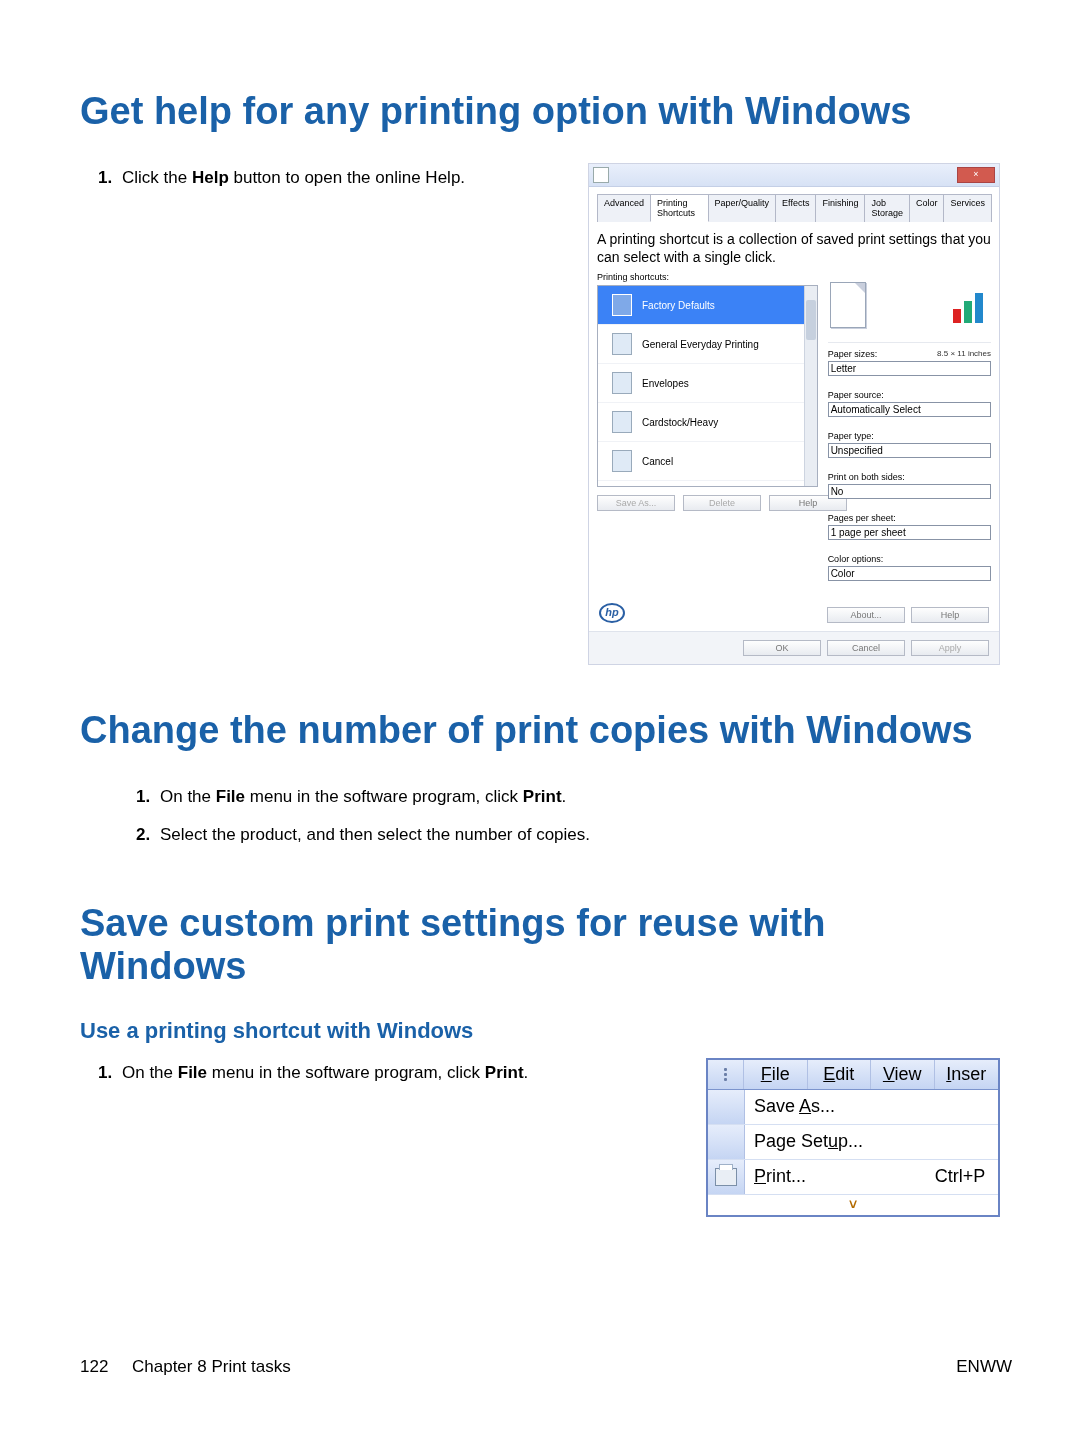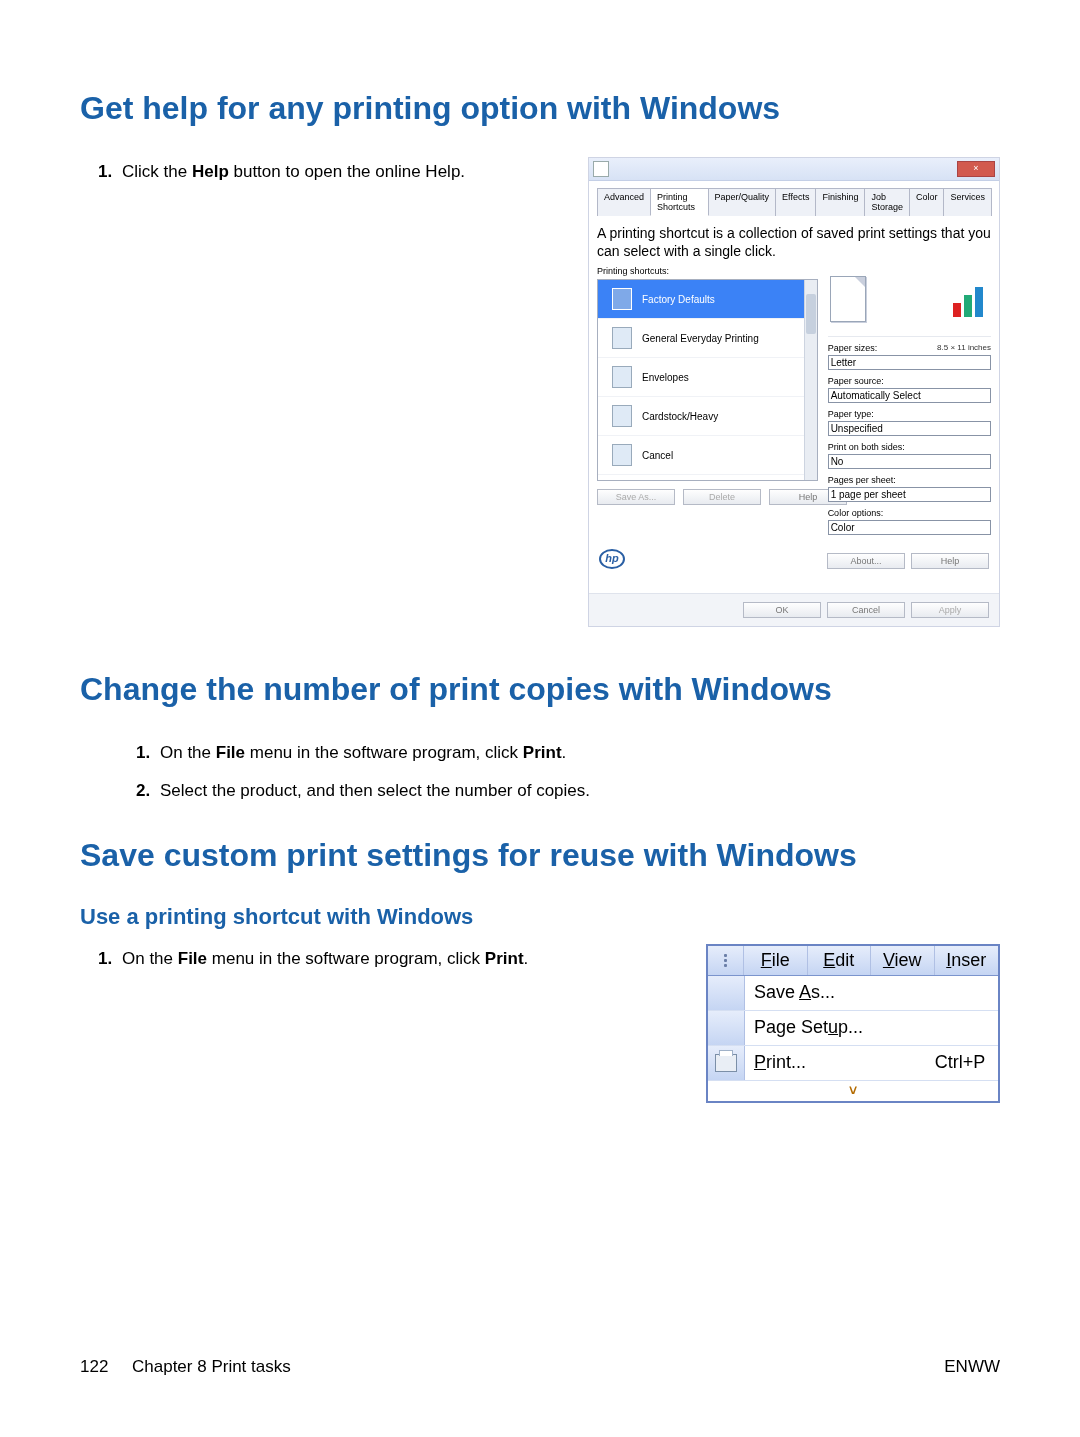--- a/index.html
+++ b/index.html
@@ -13,21 +13,21 @@
   }
   .page {
     position: relative;
     width: 1080px;
     height: 1437px;
     padding: 90px 80px 0 80px;
     box-sizing: border-box;
   }
   h1.blue {
     color: #1a61a8;
-    font-size: 32px;
+    font-size: 38px;
     font-weight: 700;
     margin: 0 0 30px 0;
     font-family: Arial, Helvetica, sans-serif;
   }
   h2.blue {
     color: #1a61a8;
     font-size: 22px;
     font-weight: 700;
     margin: 28px 0 14px 0;
   }
@@ -53,21 +53,21 @@
   ol.steps > li > .num {
     position: absolute;
     left: 0;
     top: 3px;
     font-weight: 700;
   }
   .b { font-weight: 700; }
   .footer {
     position: absolute;
     left: 80px;
-    right: 80px;
+    right: 68px;
     bottom: 60px;
     display: flex;
     justify-content: space-between;
     font-size: 17px;
   }
 
   
   .shot1 {
     width: 410px;
     border: 1px solid #cfd4e4;
@@ -183,35 +183,35 @@
   }
   .shot1 .preview .pg .fold {
     position:absolute; right:0; top:0; width:0; height:0;
     border-left:10px solid transparent; border-top:10px solid #c9cfdd;
   }
   .shot1 .preview .barset { width:36px; height:36px; position:relative; display:flex; align-items:flex-end; gap:3px;}
   .shot1 .preview .barset span { width:8px; display:block;}
   .shot1 .preview .b1 { background:#d22; height:14px;}
   .shot1 .preview .b2 { background:#2a7; height:22px;}
   .shot1 .preview .b3 { background:#28c; height:30px;}
-  .shot1 .field { margin-bottom:6px; }
+  .shot1 .field { margin-bottom:14px; }
   .shot1 .field .lab { font-size:9px; display:block; margin-bottom:2px; }
   .shot1 .field .lab .mini { float:right; font-size:8px; color:#333; }
   .shot1 select, .shot1 .selectlike {
     width:100%;
     border:1px solid #8893a6;
     font-size:10px;
     padding:1px 2px;
     background:#fff;
     height:15px;
     box-sizing:border-box;
   }
   .shot1 .bottom {
     display:flex; justify-content:space-between; align-items:flex-end;
-    margin:8px 2px 16px;
+    margin:8px 2px 0;
   }
   .shot1 .hp {
     font-style:italic; font-weight:bold;
     border:2px solid #2a5fa4; border-radius:50%;
     width:22px; height:16px;
     color:#2a5fa4;
     font-size:11px;
     line-height:15px;
     text-align:center;
   }
@@ -417,21 +417,21 @@
     <li>
       <span class="num">1.</span>
       <span>On the </span><span class="b">File</span><span> menu in the software program, click </span><span class="b">Print</span><span>.</span>
     </li>
     <li>
       <span class="num">2.</span>
       <span>Select the product, and then select the number of copies.</span>
     </li>
   </ol>
 
-  <h1 class="blue" style="margin-top:23px">Save custom print settings for reuse with Windows</h1>
+  <h1 class="blue" style="margin-top:44px">Save custom print settings for reuse with Windows</h1>
   <h2 class="blue">Use a printing shortcut with Windows</h2>
   <div class="row">
     <div class="instructions">
       <ol class="steps">
         <li>
           <span class="num">1.</span>
           <span>On the </span><span class="b">File</span><span> menu in the software program, click </span><span class="b">Print</span><span>.</span>
         </li>
       </ol>
     </div>

